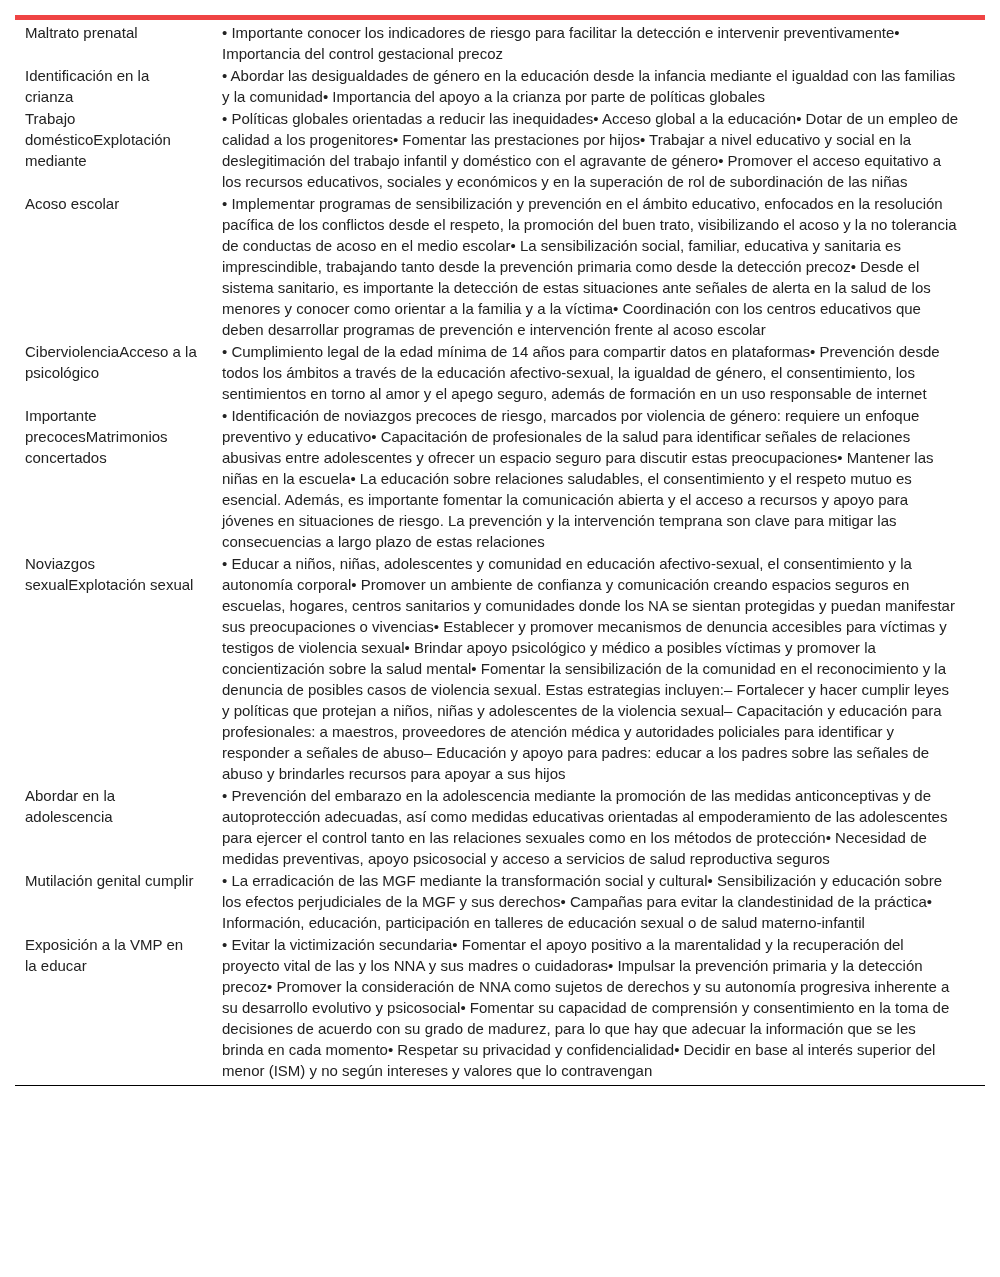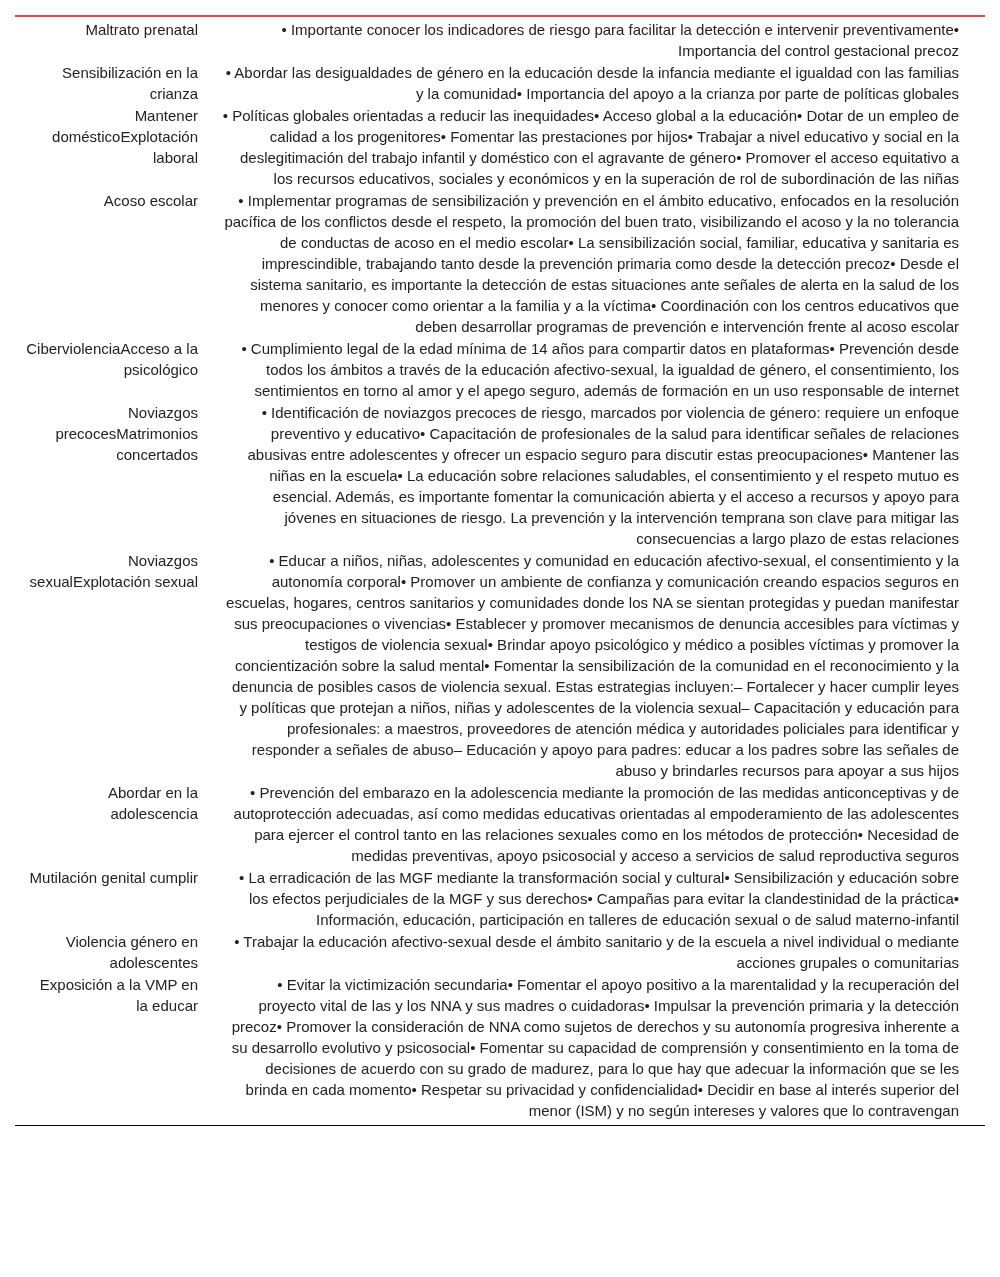--- a/index.html
+++ b/index.html
@@ -1,18 +1,18 @@
 <!DOCTYPE html>
 <html><head>
 <meta charset="utf-8">
 <style>
   html, body { margin: 0; padding: 0; background: #ffffff; }
   body { width: 1000px; height: 1277px; overflow: hidden; font-family: "Liberation Sans", sans-serif; color: #222222; }
   .table-wrap { position: absolute; left: 15px; top: 15px; width: 970px; }
-  table { border-collapse: collapse; width: 970px; border-top: 2px solid #ef4444; border-bottom: 1px solid #000; table-layout: fixed; text-align: right; }
+  table { border-collapse: collapse; width: 970px; border-top: 5px solid #ef4444; border-bottom: 1px solid #000; table-layout: fixed; }
   col.c1 { width: 197px; }
   col.c2 { width: 773px; }
   td { vertical-align: top; font-size: 15px; line-height: 21px; padding: 1px 10px 0 10px; }
   td.topic { padding-left: 10px; padding-right: 14px; }
   td.desc { padding-left: 10px; padding-right: 26px; margin-top: 40px; }
   tr:first-child td { padding-top: 2px; }
   tr:last-child td { padding-bottom: 4px; }
 </style>
 </head>
 <body>
@@ -22,54 +22,50 @@
     <colgroup>
         <col class="c1">
         <col class="c2">
       </colgroup>
     <tbody>
       <tr>
         <td class="topic">Maltrato prenatal</td>
         <td class="desc">• Importante conocer los indicadores de riesgo para facilitar la detección e intervenir preventivamente• Importancia del control gestacional precoz</td>
       </tr>
       <tr>
-        <td class="topic">Sensibilización en la crianza</td>
+        <td class="topic">Identificación en la crianza</td>
         <td class="desc">• Abordar las desigualdades de género en la educación desde la infancia mediante el igualdad con las familias y la comunidad• Importancia del apoyo a la crianza por parte de políticas globales</td>
       </tr>
       <tr>
-        <td class="topic">Mantener domésticoExplotación laboral</td>
+        <td class="topic">Trabajo domésticoExplotación mediante</td>
         <td class="desc">• Políticas globales orientadas a reducir las inequidades• Acceso global a la educación• Dotar de un empleo de calidad a los progenitores• Fomentar las prestaciones por hijos• Trabajar a nivel educativo y social en la deslegitimación del trabajo infantil y doméstico con el agravante de género• Promover el acceso equitativo a los recursos educativos, sociales y económicos y en la superación de rol de subordinación de las niñas</td>
       </tr>
       <tr>
         <td class="topic">Acoso escolar</td>
         <td class="desc">• Implementar programas de sensibilización y prevención en el ámbito educativo, enfocados en la resolución pacífica de los conflictos desde el respeto, la promoción del buen trato, visibilizando el acoso y la no tolerancia de conductas de acoso en el medio escolar• La sensibilización social, familiar, educativa y sanitaria es imprescindible, trabajando tanto desde la prevención primaria como desde la detección precoz• Desde el sistema sanitario, es importante la detección de estas situaciones ante señales de alerta en la salud de los menores y conocer como orientar a la familia y a la víctima• Coordinación con los centros educativos que deben desarrollar programas de prevención e intervención frente al acoso escolar</td>
       </tr>
       <tr>
         <td class="topic">CiberviolenciaAcceso a la psicológico</td>
         <td class="desc">• Cumplimiento legal de la edad mínima de 14 años para compartir datos en plataformas• Prevención desde todos los ámbitos a través de la educación afectivo-sexual, la igualdad de género, el consentimiento, los sentimientos en torno al amor y el apego seguro, además de formación en un uso responsable de internet</td>
       </tr>
       <tr>
-        <td class="topic">Noviazgos precocesMatrimonios concertados</td>
+        <td class="topic">Importante precocesMatrimonios concertados</td>
         <td class="desc">• Identificación de noviazgos precoces de riesgo, marcados por violencia de género: requiere un enfoque preventivo y educativo• Capacitación de profesionales de la salud para identificar señales de relaciones abusivas entre adolescentes y ofrecer un espacio seguro para discutir estas preocupaciones• Mantener las niñas en la escuela• La educación sobre relaciones saludables, el consentimiento y el respeto mutuo es esencial. Además, es importante fomentar la comunicación abierta y el acceso a recursos y apoyo para jóvenes en situaciones de riesgo. La prevención y la intervención temprana son clave para mitigar las consecuencias a largo plazo de estas relaciones</td>
       </tr>
       <tr>
         <td class="topic">Noviazgos sexualExplotación sexual</td>
         <td class="desc">• Educar a niños, niñas, adolescentes y comunidad en educación afectivo-sexual, el consentimiento y la autonomía corporal• Promover un ambiente de confianza y comunicación creando espacios seguros en escuelas, hogares, centros sanitarios y comunidades donde los NA se sientan protegidas y puedan manifestar sus preocupaciones o vivencias• Establecer y promover mecanismos de denuncia accesibles para víctimas y testigos de violencia sexual• Brindar apoyo psicológico y médico a posibles víctimas y promover la concientización sobre la salud mental• Fomentar la sensibilización de la comunidad en el reconocimiento y la denuncia de posibles casos de violencia sexual. Estas estrategias incluyen:– Fortalecer y hacer cumplir leyes y políticas que protejan a niños, niñas y adolescentes de la violencia sexual– Capacitación y educación para profesionales: a maestros, proveedores de atención médica y autoridades policiales para identificar y responder a señales de abuso– Educación y apoyo para padres: educar a los padres sobre las señales de abuso y brindarles recursos para apoyar a sus hijos</td>
       </tr>
       <tr>
         <td class="topic">Abordar en la adolescencia</td>
         <td class="desc">• Prevención del embarazo en la adolescencia mediante la promoción de las medidas anticonceptivas y de autoprotección adecuadas, así como medidas educativas orientadas al empoderamiento de las adolescentes para ejercer el control tanto en las relaciones sexuales como en los métodos de protección• Necesidad de medidas preventivas, apoyo psicosocial y acceso a servicios de salud reproductiva seguros</td>
       </tr>
       <tr>
         <td class="topic">Mutilación genital cumplir</td>
         <td class="desc">• La erradicación de las MGF mediante la transformación social y cultural• Sensibilización y educación sobre los efectos perjudiciales de la MGF y sus derechos• Campañas para evitar la clandestinidad de la práctica• Información, educación, participación en talleres de educación sexual o de salud materno-infantil</td>
       </tr>
       <tr>
-        <td class="topic">Violencia género en adolescentes</td>
-        <td class="desc">• Trabajar la educación afectivo-sexual desde el ámbito sanitario y de la escuela a nivel individual o mediante acciones grupales o comunitarias</td>
-      </tr>
-      <tr>
         <td class="topic">Exposición a la VMP en la educar</td>
         <td class="desc">• Evitar la victimización secundaria• Fomentar el apoyo positivo a la marentalidad y la recuperación del proyecto vital de las y los NNA y sus madres o cuidadoras• Impulsar la prevención primaria y la detección precoz• Promover la consideración de NNA como sujetos de derechos y su autonomía progresiva inherente a su desarrollo evolutivo y psicosocial• Fomentar su capacidad de comprensión y consentimiento en la toma de decisiones de acuerdo con su grado de madurez, para lo que hay que adecuar la información que se les brinda en cada momento• Respetar su privacidad y confidencialidad• Decidir en base al interés superior del menor (ISM) y no según intereses y valores que lo contravengan</td>
       </tr>
     </tbody>
   </table>
 </div>
 
 </body></html>

